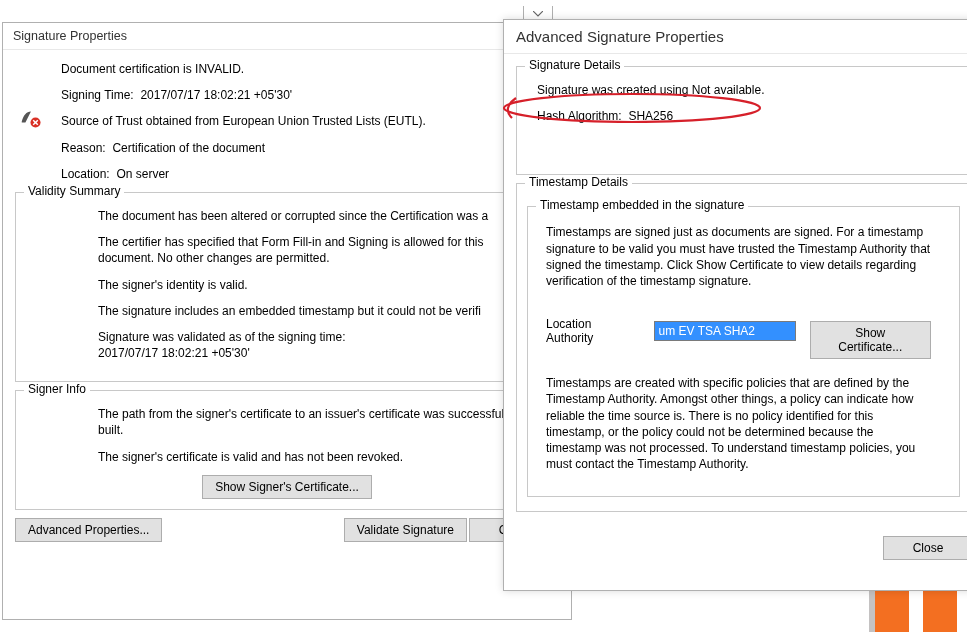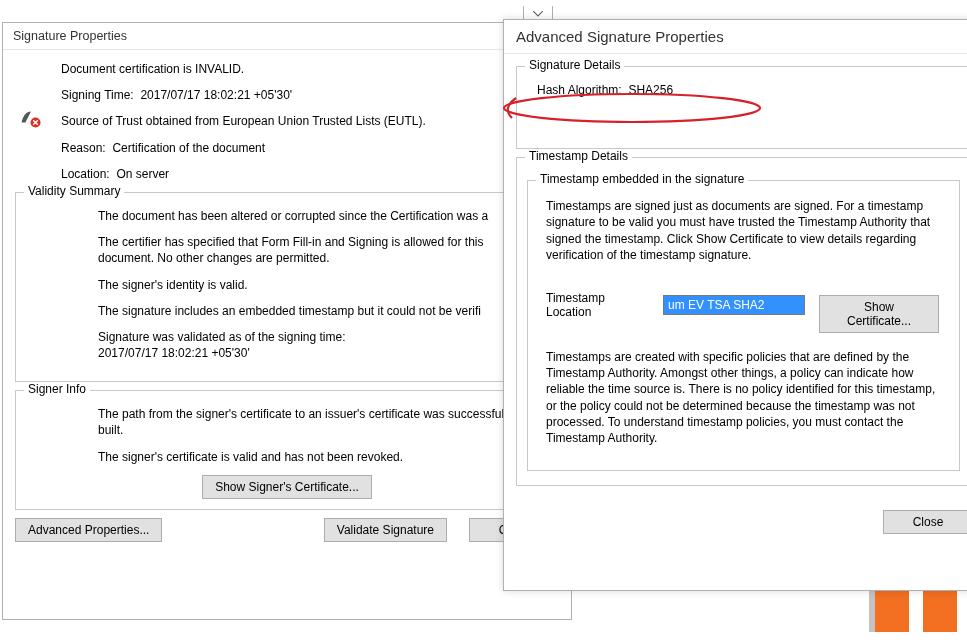--- a/index.html
+++ b/index.html
@@ -50,21 +50,21 @@
     padding: 4px 12px;
     background: #e1e1e1;
     border: 1px solid #adadad;
     font-family: inherit;
     font-size: 12px;
     cursor: pointer;
     text-align: center;
   }
   .footer-row {
     display: flex;
-    gap: 22px;
+    gap: 2px;
     margin: 6px 2px 2px 2px;
   }
   .footer-row .spacer { flex: 1; }
   .sig-icon {
     position: absolute;
     left: 16px;
     top: 56px;
     width: 22px;
     height: 22px;
   }
@@ -195,35 +195,36 @@
     </div>
   </div>
 </div>
 
 <div class="dlg" style="left:503px; top:19px; width:481px; height:572px; box-shadow:0 0 8px rgba(0,0,0,.15);">
   <div class="dlg-title" style="font-size:15px; padding:8px 12px;">Advanced Signature Properties</div>
   <div class="dlg-body">
 
     <div class="fieldset" style="padding-bottom:40px;">
       <div class="legend">Signature Details</div>
+      <div class="row" style="margin-left:10px;">Signature was created using Not available.</div>
       <div class="row" style="margin-left:10px;">
         <span>Hash Algorithm:</span>
         &nbsp;<span>SHA256</span>
       </div>
     </div>
 
     <div class="fieldset" style="padding:14px 10px 14px 10px;">
       <div class="legend">Timestamp Details</div>
 
-      <div class="fieldset" style="margin:8px 0 0 0; padding:12px 20px 14px 12px;">
+      <div class="fieldset" style="margin:8px 0 0 0; padding:12px 28px 14px 12px;">
         <div class="legend">Timestamp embedded in the signature</div>
         <div class="row" style="margin-left:6px; max-width:400px;">Timestamps are signed just as documents are signed. For a timestamp signature to be valid you must have trusted the Timestamp Authority that signed the timestamp. Click Show Certificate to view details regarding verification of the timestamp signature.</div>
 
         <div class="ta-row" style="margin-left:6px;">
-          <span>Timestamp Location</span>
+          <span>Location Authority</span>
           <input class="txtbox sel" readonly="" style="background: linear-gradient(rgb(51, 144, 255), rgb(51, 144, 255)); color: rgb(255, 255, 255); border: 1px solid rgb(122, 122, 122);" value="um EV TSA SHA2">
           <button class="btn" style="min-width:120px;margin-top:18px;">Show Certificate...</button>
         </div>
 
         <div class="row" style="margin-left:6px; max-width:400px;">Timestamps are created with specific policies that are defined by the Timestamp Authority. Amongst other things, a policy can indicate how reliable the time source is. There is no policy identified for this timestamp, or the policy could not be determined because the timestamp was not processed. To understand timestamp policies, you must contact the Timestamp Authority.</div>
       </div>
     </div>
   </div>
   <div class="close-row">
     <button class="btn">Close</button>

